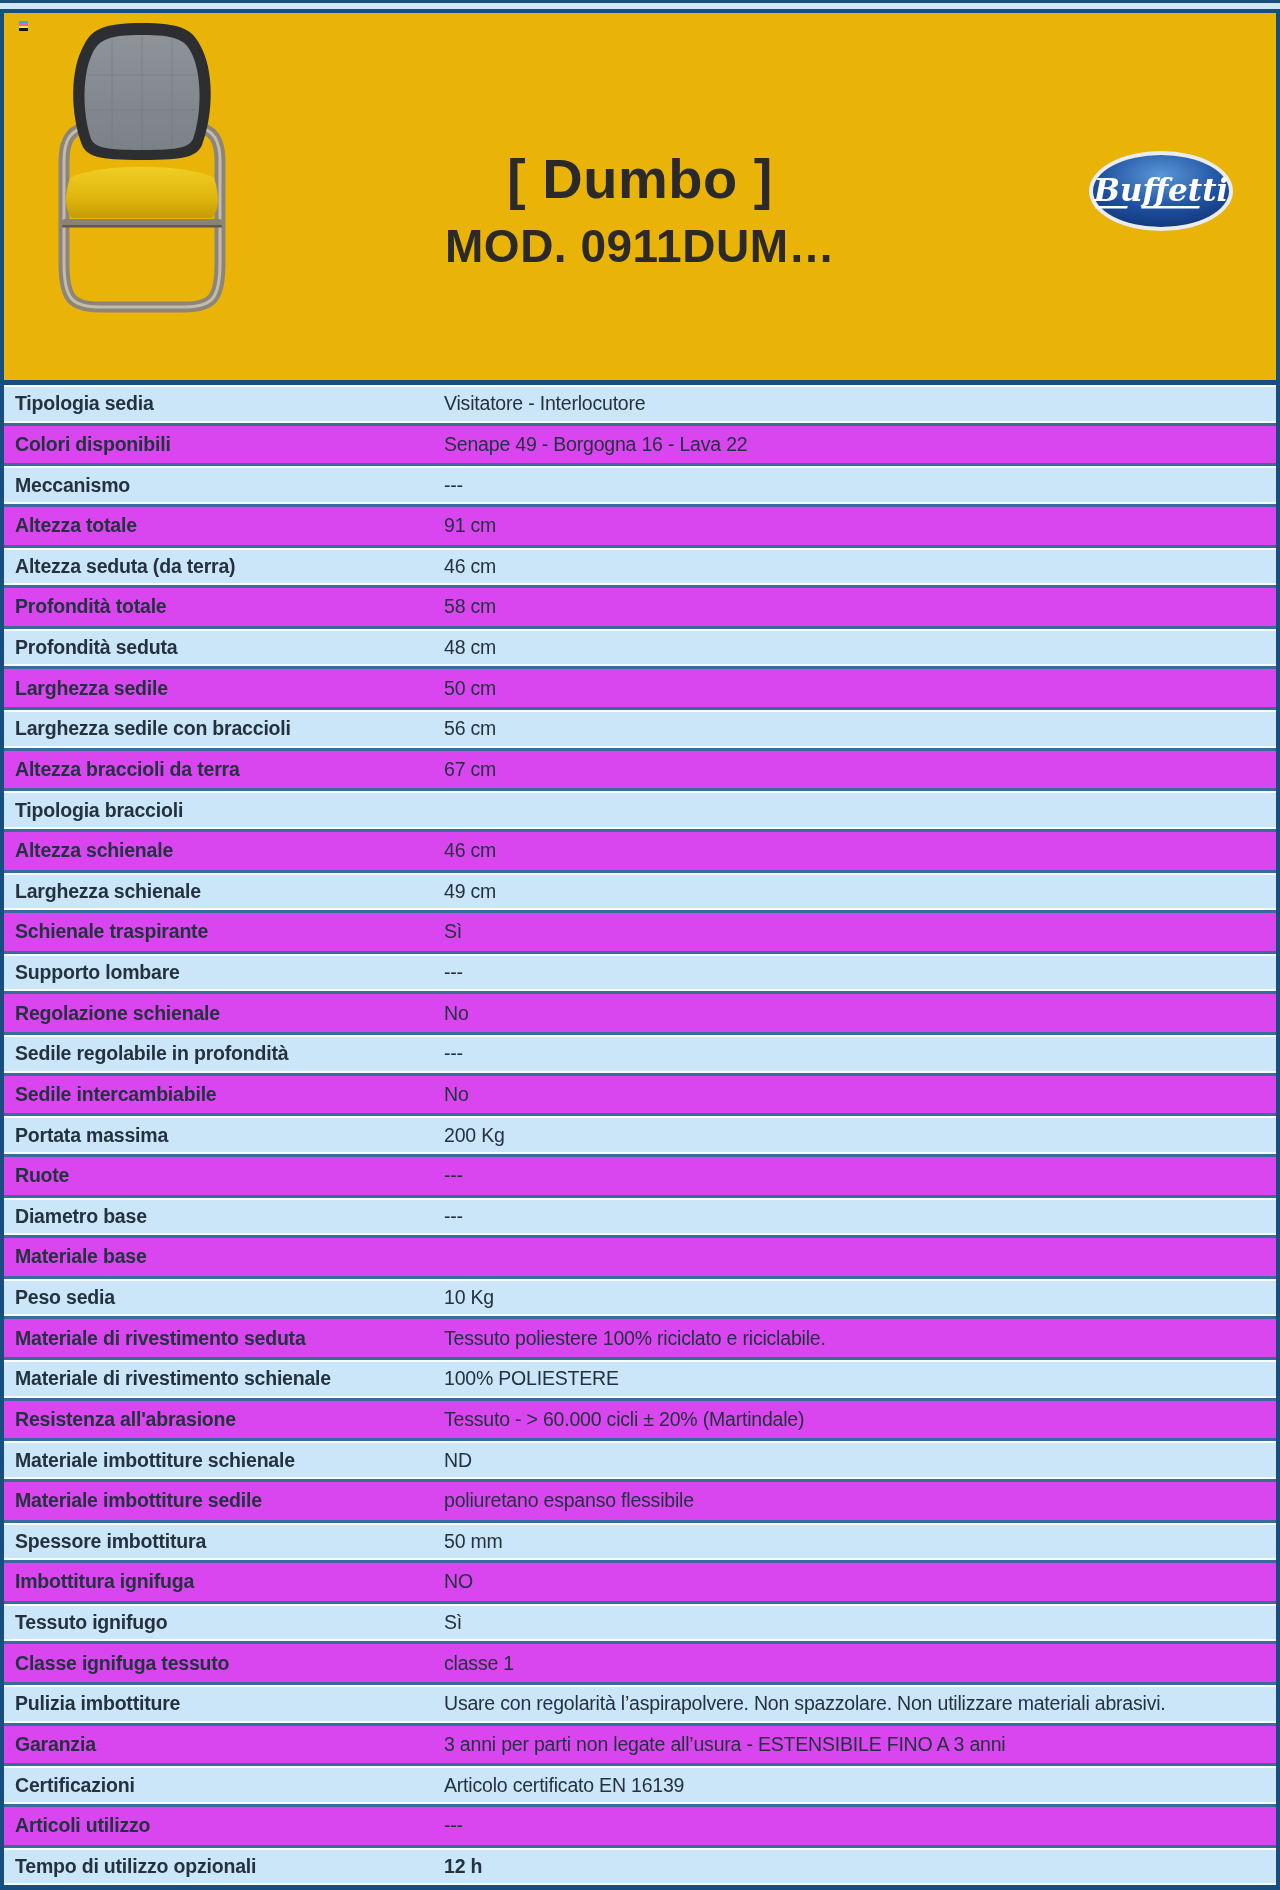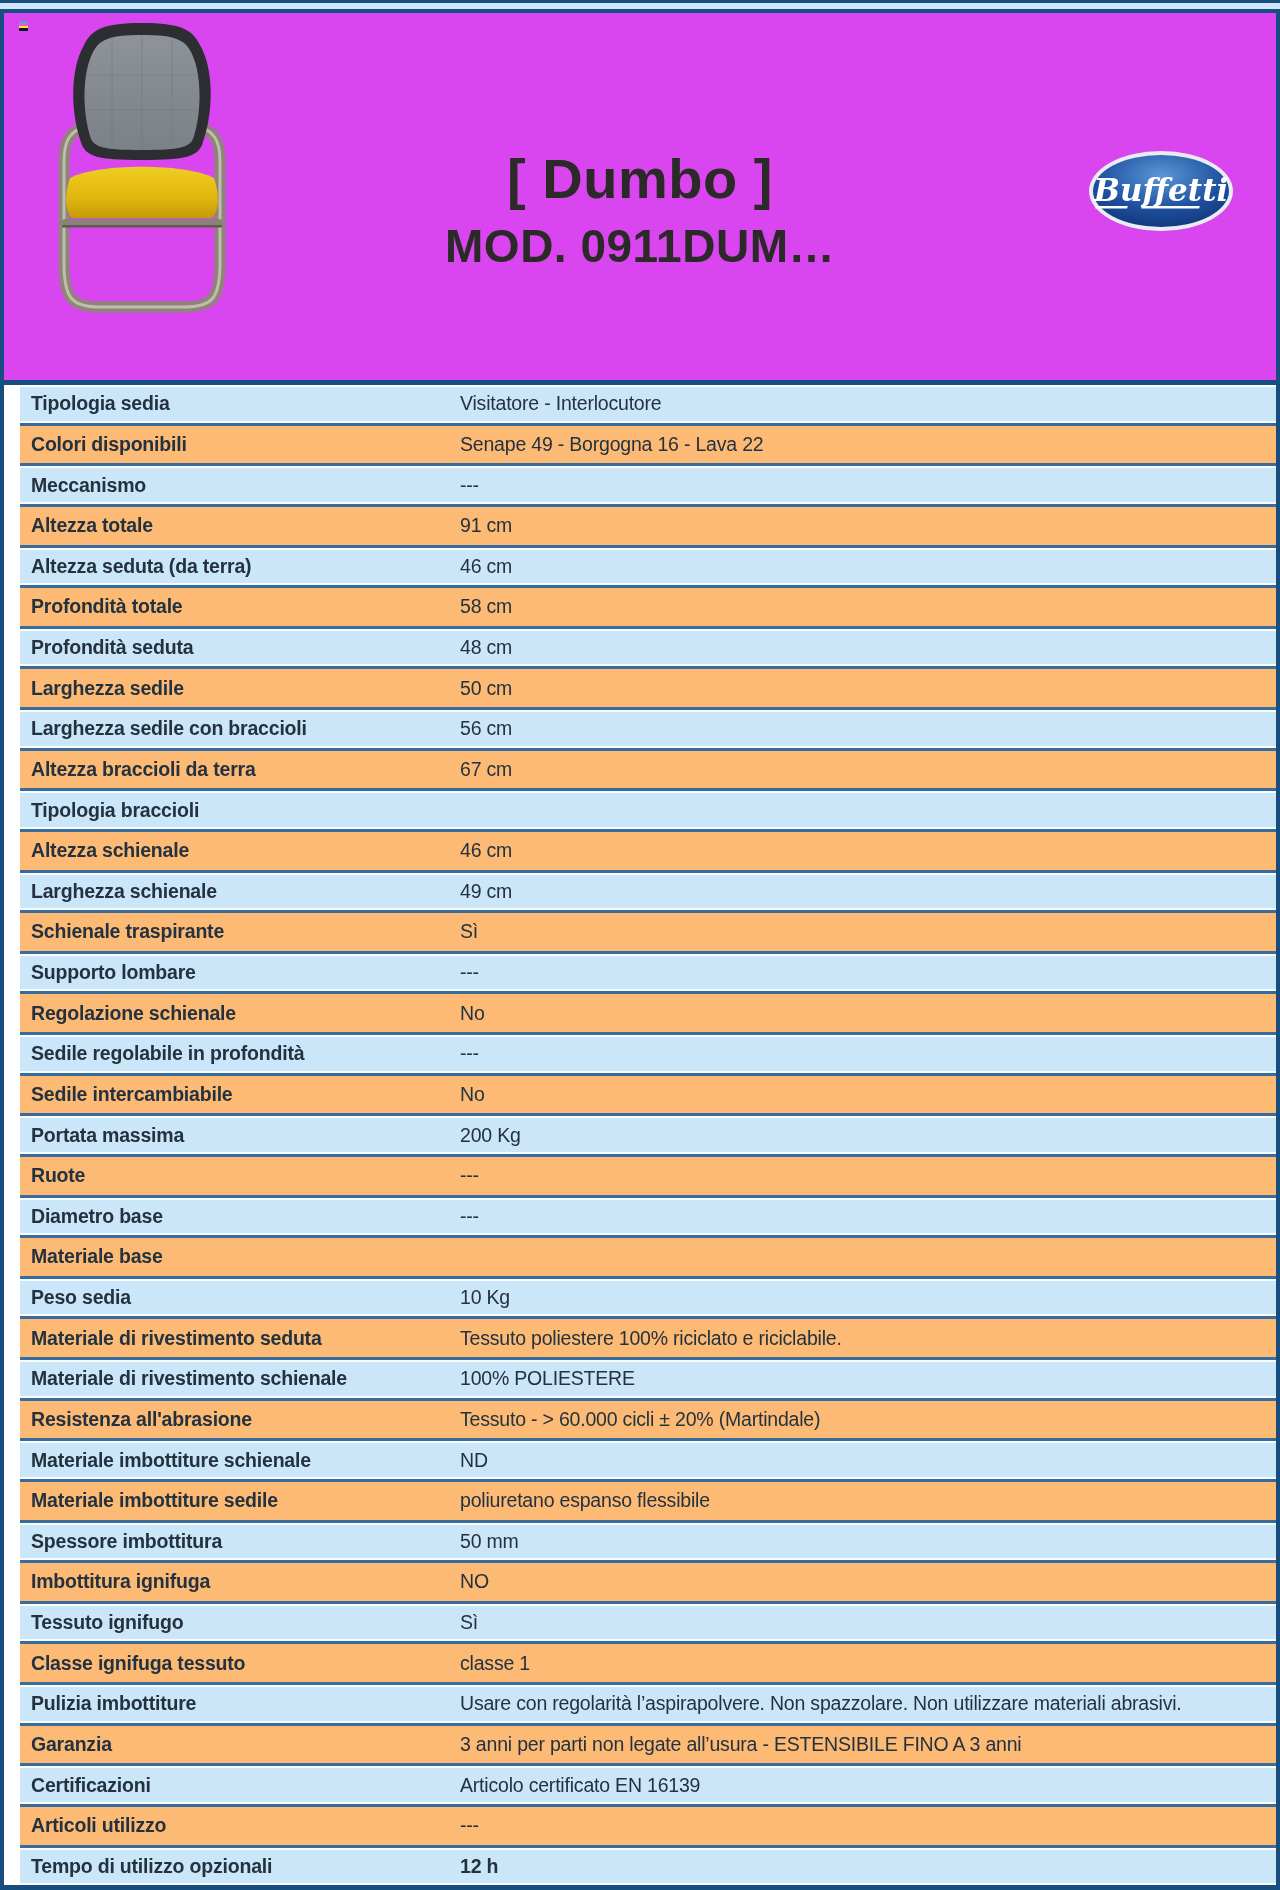--- a/index.html
+++ b/index.html
@@ -25,45 +25,44 @@
     border-bottom:4px solid var(--frame);
   }
   .main{
     flex:1;display:flex;flex-direction:column;
     border-left:4px solid var(--frame);
     border-right:4px solid var(--frame);
     border-bottom:5px solid var(--frame);
     background:#fff;
   }
   
-  .header{height:367px;position:relative;background:#d946ef}
+  .header{height:367px;position:relative;background:#eab308}
   .print-mark{position:absolute;left:15px;top:8px;width:9px}
   .print-mark .stripe{height:2.4px;width:9px}
   .chair{position:absolute;left:38px;top:2px}
   .title-block{
     position:absolute;left:0;right:0;top:138px;text-align:center;
     color:var(--title);
   }
   .title-block h1{
     margin:0;font-size:56px;font-weight:bold;letter-spacing:0.5px;line-height:1;
   }
   .title-block h2{
     margin:16px 0 0 0;font-size:46px;font-weight:bold;letter-spacing:0.5px;line-height:1;
   }
   .logo{position:absolute;right:40px;top:136px}
   
   .spec-table{
     flex:1;display:flex;flex-direction:column;
     border-top:5px solid var(--frame);
-    padding-left:16px;
   }
   .spec-row{
     flex:1;display:flex;align-items:center;
     border-top:3px solid var(--sep);
-    background:#fdba74;
+    background:#d946ef;
     font-size:19.5px;letter-spacing:-0.2px;
   }
   .spec-row:first-child{border-top:none}
   .spec-row:nth-child(odd){
     background:var(--rowblue);
     box-shadow:inset 0 2px 0 rgba(255,255,255,.85), inset 0 -2px 0 rgba(255,255,255,.85);
   }
   .cell-label{
     width:440px;padding-left:11px;font-weight:bold;flex-shrink:0;
     white-space:nowrap;overflow:hidden;

